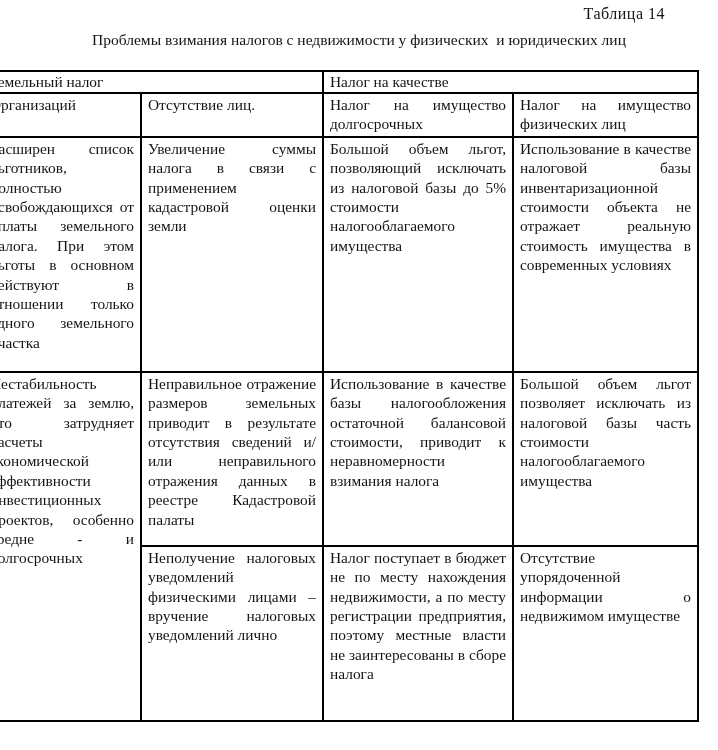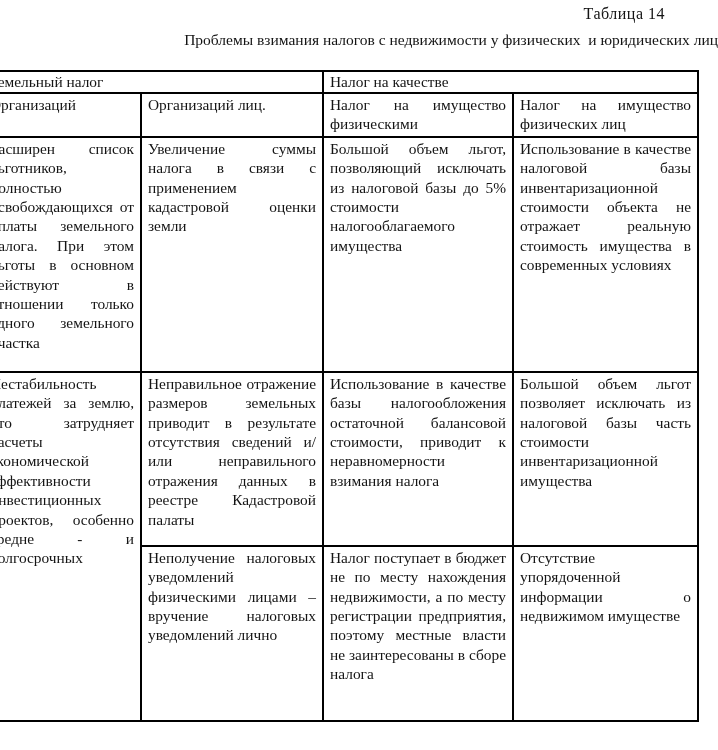--- a/index.html
+++ b/index.html
@@ -18,21 +18,21 @@
     right: 53px;
     font-size: 16px;
     letter-spacing: 0.5px;
     white-space: pre;
   }
   .title {
     position: absolute;
     top: 31px;
     left: 0;
     width: 718px;
-    text-align: right;
+    text-align: center;
     font-size: 15.5px;
     white-space: pre;
   }
   table.doc-table {
     position: absolute;
     top: 70px;
     left: -18px;
     width: 715px;
     border-collapse: collapse;
     table-layout: fixed;
@@ -77,37 +77,37 @@
     </colgroup>
 
     <tbody>
         <tr class="h-group">
       <th class="group" colspan="2">Земельный налог</th>
       <th class="group" colspan="2">Налог на качестве</th>
     </tr>
 
     <tr class="h-cols">
       <th>Организаций</th>
-      <th>Организаций лиц.</th>
-      <th>Налог на имущество физическими</th>
+      <th>Отсутствие лиц.</th>
+      <th>Налог на имущество долгосрочных</th>
       <th>Налог на имущество физических лиц</th>
     </tr>
 
     <tr class="r1">
       <td>Расширен список льготников, полностью освобождающихся от уплаты земельного налога. При этом льготы в основном действуют в отношении только одного земельного участка</td>
       <td>Увеличение суммы налога в связи с применением кадастровой оценки земли</td>
       <td>Большой объем льгот, позволяющий исключать из налоговой базы до 5% стоимости налогооблагаемого имущества</td>
       <td>Использование в качестве налоговой базы инвентаризационной стоимости объекта не отражает реальную стоимость имущества в современных условиях</td>
     </tr>
 
     <tr class="r2">
       <td rowspan="2">Нестабильность платежей за землю, что затрудняет расчеты экономической эффективности инвестиционных проектов, особенно средне - и долгосрочных</td>
       <td>Неправильное отражение размеров земельных приводит в результате отсутствия сведений и/или неправильного отражения данных в реестре Кадастровой палаты</td>
       <td>Использование в качестве базы налогообложения остаточной балансовой стоимости, приводит к неравномерности взимания налога</td>
-      <td>Большой объем льгот позволяет исключать из налоговой базы часть стоимости инвентаризационной имущества</td>
+      <td>Большой объем льгот позволяет исключать из налоговой базы часть стоимости налогооблагаемого имущества</td>
     </tr>
 
     <tr class="r3">
       <td>Неполучение налоговых уведомлений физическими лицами – вручение налоговых уведомлений лично</td>
       <td>Налог поступает в бюджет не по месту нахождения недвижимости, а по месту регистрации предприятия, поэтому местные власти не заинтересованы в сборе налога</td>
       <td>Отсутствие упорядоченной информации о недвижимом имуществе</td>
     </tr>
   </tbody>
     </table>
 

